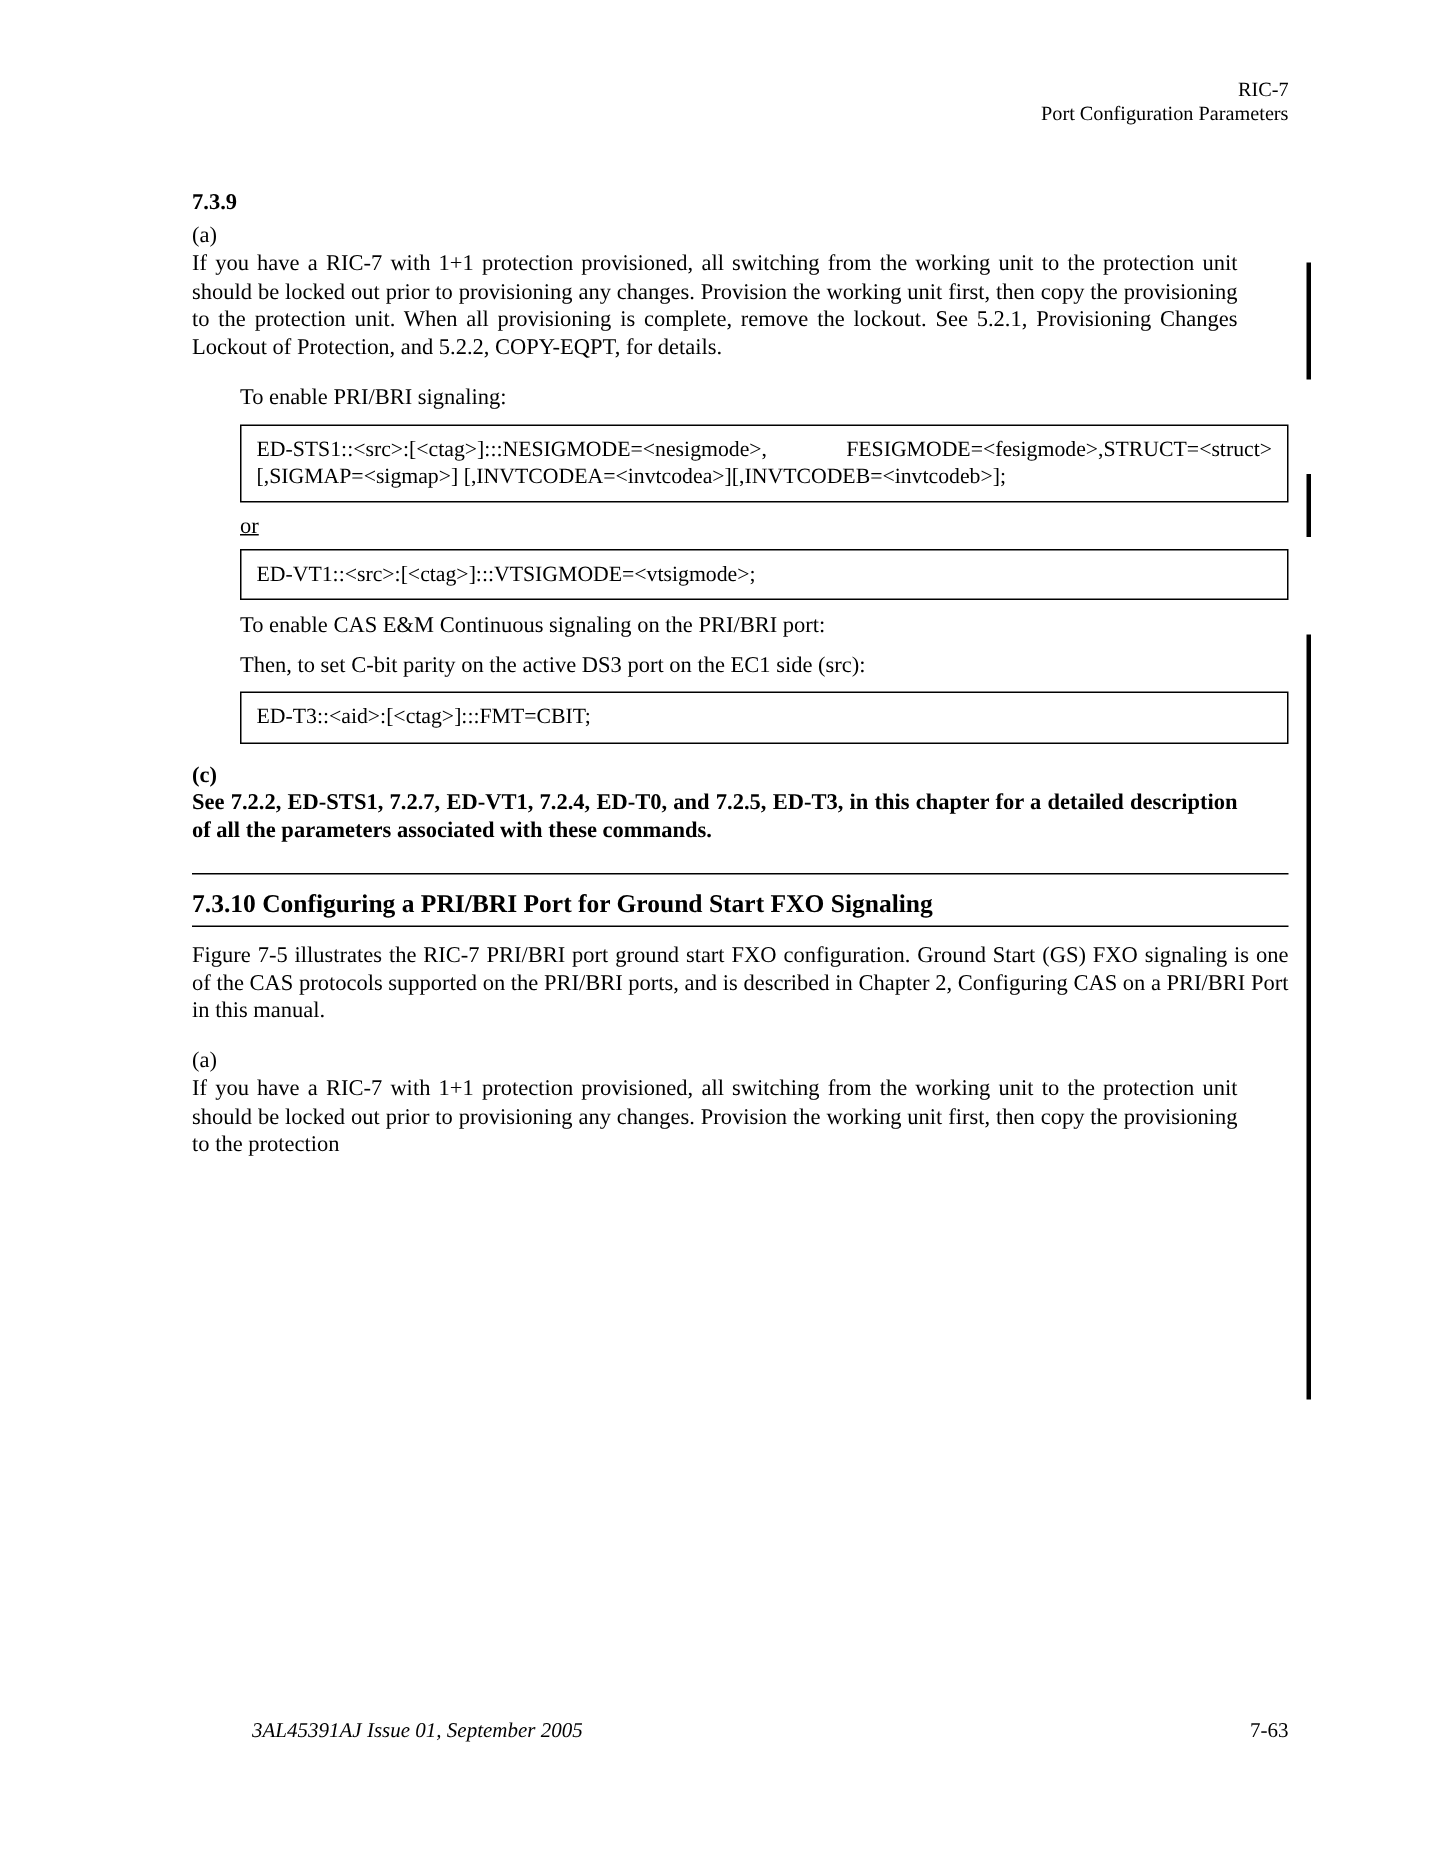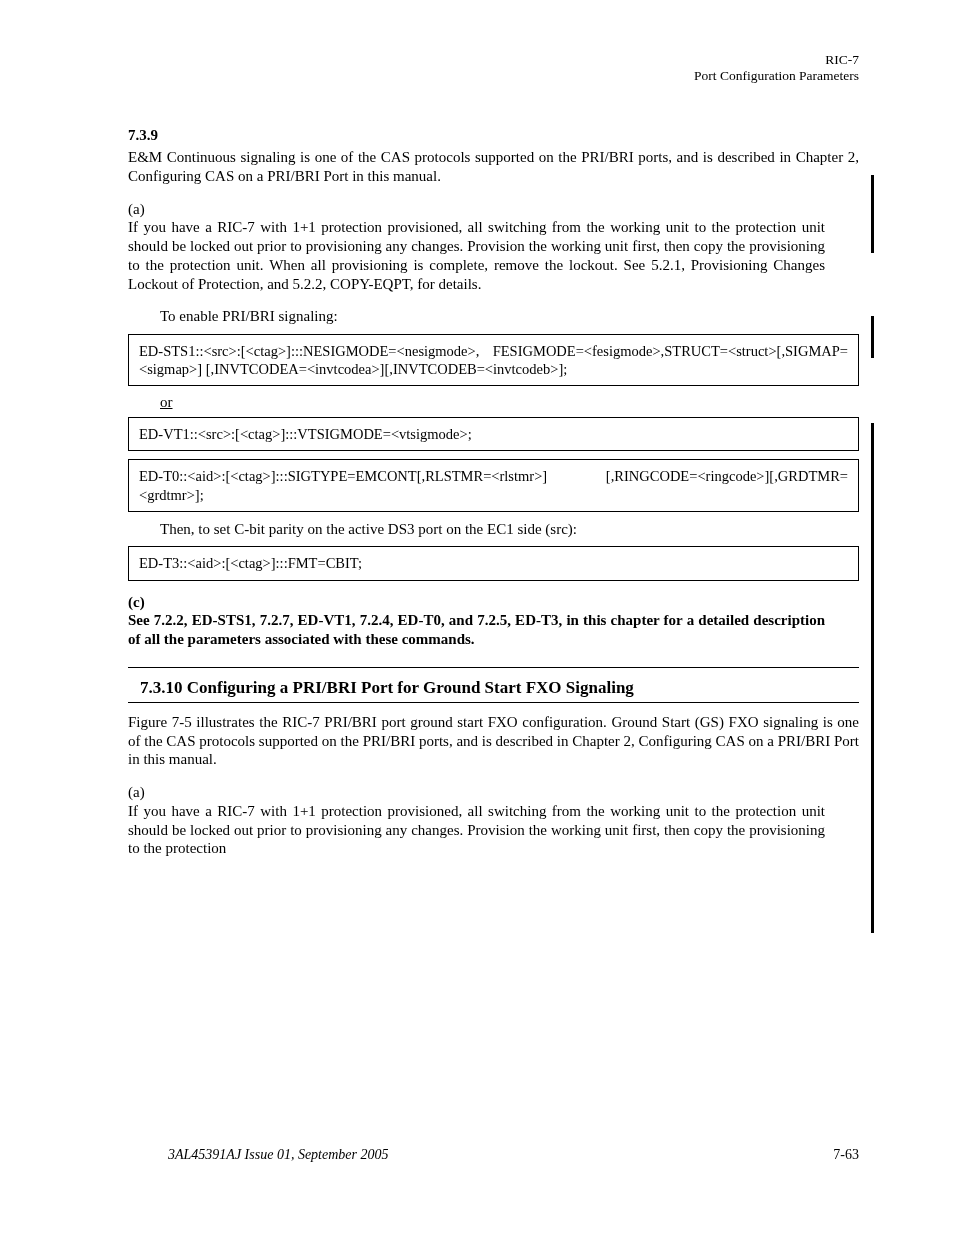--- a/index.html
+++ b/index.html
@@ -49,20 +49,21 @@
     font-size: 15px;
     line-height: 1.25;
     margin-bottom: 8px;
     margin-left: 32px;
   }
   .box {
     border: 1px solid #000;
     padding: 7px 10px;
     font-size: 14.5px;
     line-height: 1.25;
+    margin-left: 32px;
     margin-bottom: 8px;
     text-align: justify;
   }
   .or {
     font-size: 15px;
     margin-left: 32px;
     margin-bottom: 6px;
     text-decoration: underline;
   }
   .rule {
@@ -71,21 +72,21 @@
     margin: 18px 0 10px 0;
   }
   .heavy-rule {
     border: none;
     border-top: 1px solid #000;
     margin: 0;
   }
   .heading3 {
     font-size: 17px;
     font-weight: bold;
-    margin: 10px 0 4px 12px;
+    margin: 10px 0 4px 0;
   }
   .rev-bar {
     position: absolute;
     right: 80px;
     width: 3px;
     background: #000;
   }
   .rb1 { top: 175px;  height: 78px; }
   .rb2 { top: 316px;  height: 42px; }
   .rb3 { top: 423px;  height: 510px; }
@@ -123,33 +124,32 @@
   </div>
 
   <div class="rev-bar rb1"></div>
   <div class="rev-bar rb2"></div>
   <div class="rev-bar rb3"></div>
 
   <div style="height:42px"></div>
 
   <div class="section-num">7.3.9</div>
 
-  <div class="para">E&amp;M Continuous signaling is one of the CAS protocols supported on the PRI/BRI ports, and is described in Chapter 2, Configuring CAS on a PRI/BRI Port in this manual.</div>
 
   <div class="para">
     <span class="sub-label">(a)</span>
     <span class="sub-body">If you have a RIC-7 with 1+1 protection provisioned, all switching from the working unit to the protection unit should be locked out prior to provisioning any changes. Provision the working unit first, then copy the provisioning to the protection unit. When all provisioning is complete, remove the lockout. See 5.2.1, Provisioning Changes Lockout of Protection, and 5.2.2, COPY-EQPT, for details.</span>
   </div>
 
 
   <div class="intro">To enable PRI/BRI signaling:</div>
   <div class="box">ED-STS1::&lt;src&gt;:[&lt;ctag&gt;]:::NESIGMODE=&lt;nesigmode&gt;, FESIGMODE=&lt;fesigmode&gt;,STRUCT=&lt;struct&gt;[,SIGMAP=&lt;sigmap&gt;] [,INVTCODEA=&lt;invtcodea&gt;][,INVTCODEB=&lt;invtcodeb&gt;];</div>
   <div class="or">or</div>
   <div class="box">ED-VT1::&lt;src&gt;:[&lt;ctag&gt;]:::VTSIGMODE=&lt;vtsigmode&gt;;</div>
-  <div class="box">ED-T0::&lt;aid&gt;:[&lt;ctag&gt;]:::SIGTYPE=EMCONT[,RLSTMR=&lt;rlstmr&gt;] [,RINGCODE=&lt;ringcode&gt;][,GRDTMR=&lt;grdtmr&gt;];</div>
+  <div class="intro">To enable CAS E&amp;M Continuous signaling on the PRI/BRI port:</div>
   <div class="intro">Then, to set C-bit parity on the active DS3 port on the EC1 side (src):</div>
   <div class="box">ED-T3::&lt;aid&gt;:[&lt;ctag&gt;]:::FMT=CBIT;</div>
 
   <div class="para" style="margin-top:12px;font-weight:bold;">
     <span class="sub-label">(c)</span>
     <span class="sub-body">See 7.2.2, ED-STS1, 7.2.7, ED-VT1, 7.2.4, ED-T0, and 7.2.5, ED-T3, in this chapter for a detailed description of all the parameters associated with these commands.</span>
   </div>
 
   <hr class="rule">
 

